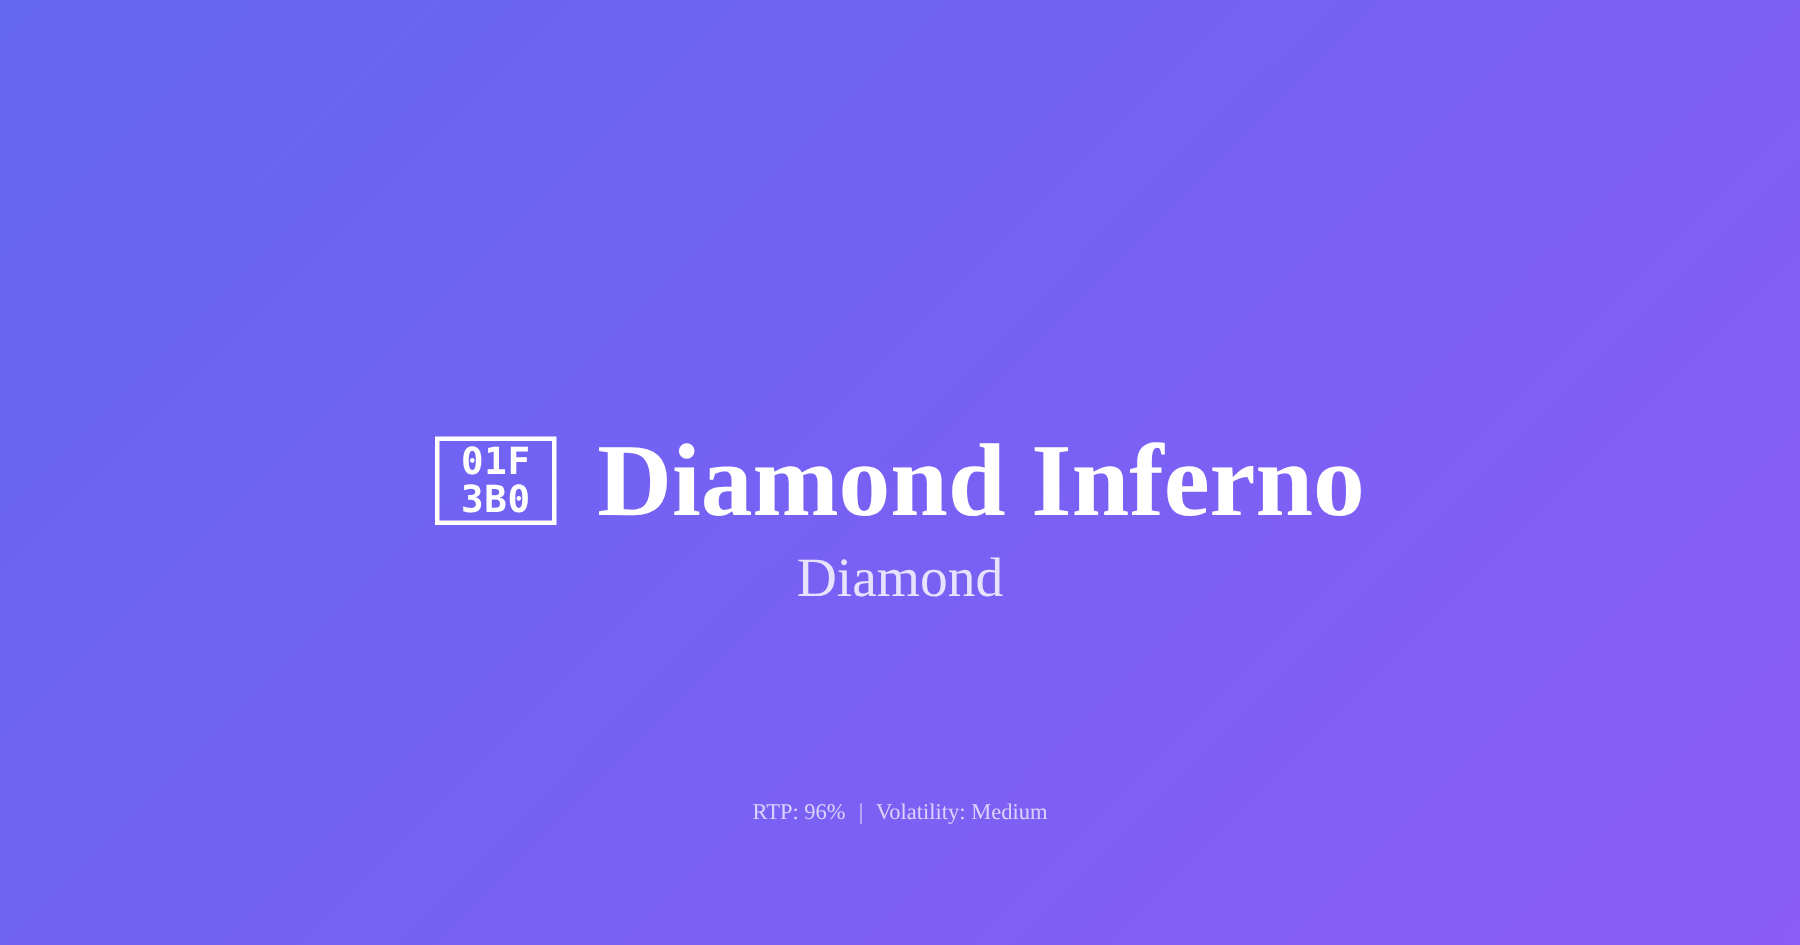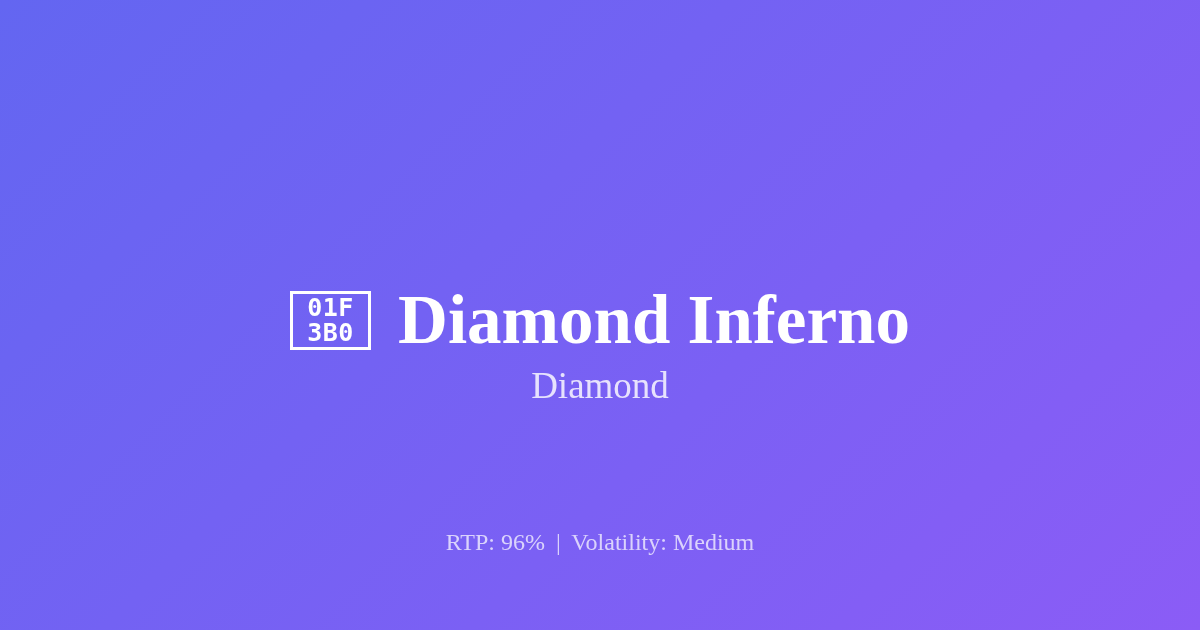--- a/index.html
+++ b/index.html
@@ -88,21 +88,21 @@
   }
 
   
   .stats {
     position: absolute;
     top: 527px;
     left: 0;
     right: 0;
     text-align: center;
     font-family: "Liberation Serif", "DejaVu Serif", serif;
-    font-size: 24px;
+    font-size: 15px;
     font-weight: 400;
     line-height: 30px;
     color: rgba(255, 255, 255, 0.72);
   }
 
   .stats .sep {
     padding: 0 5px;
   }
 </style>
 </head>

